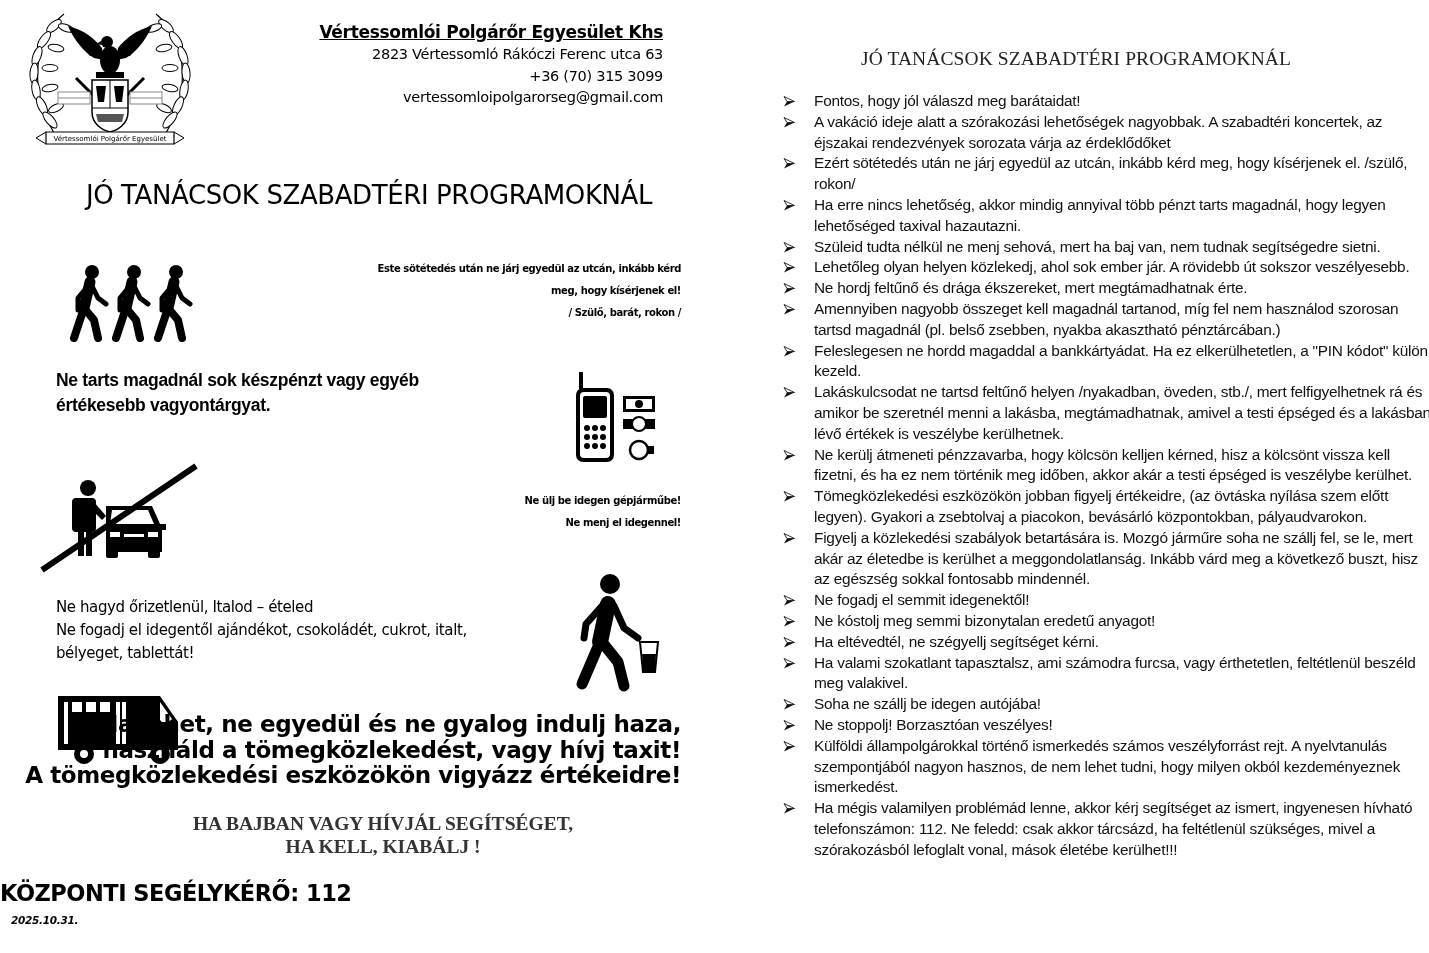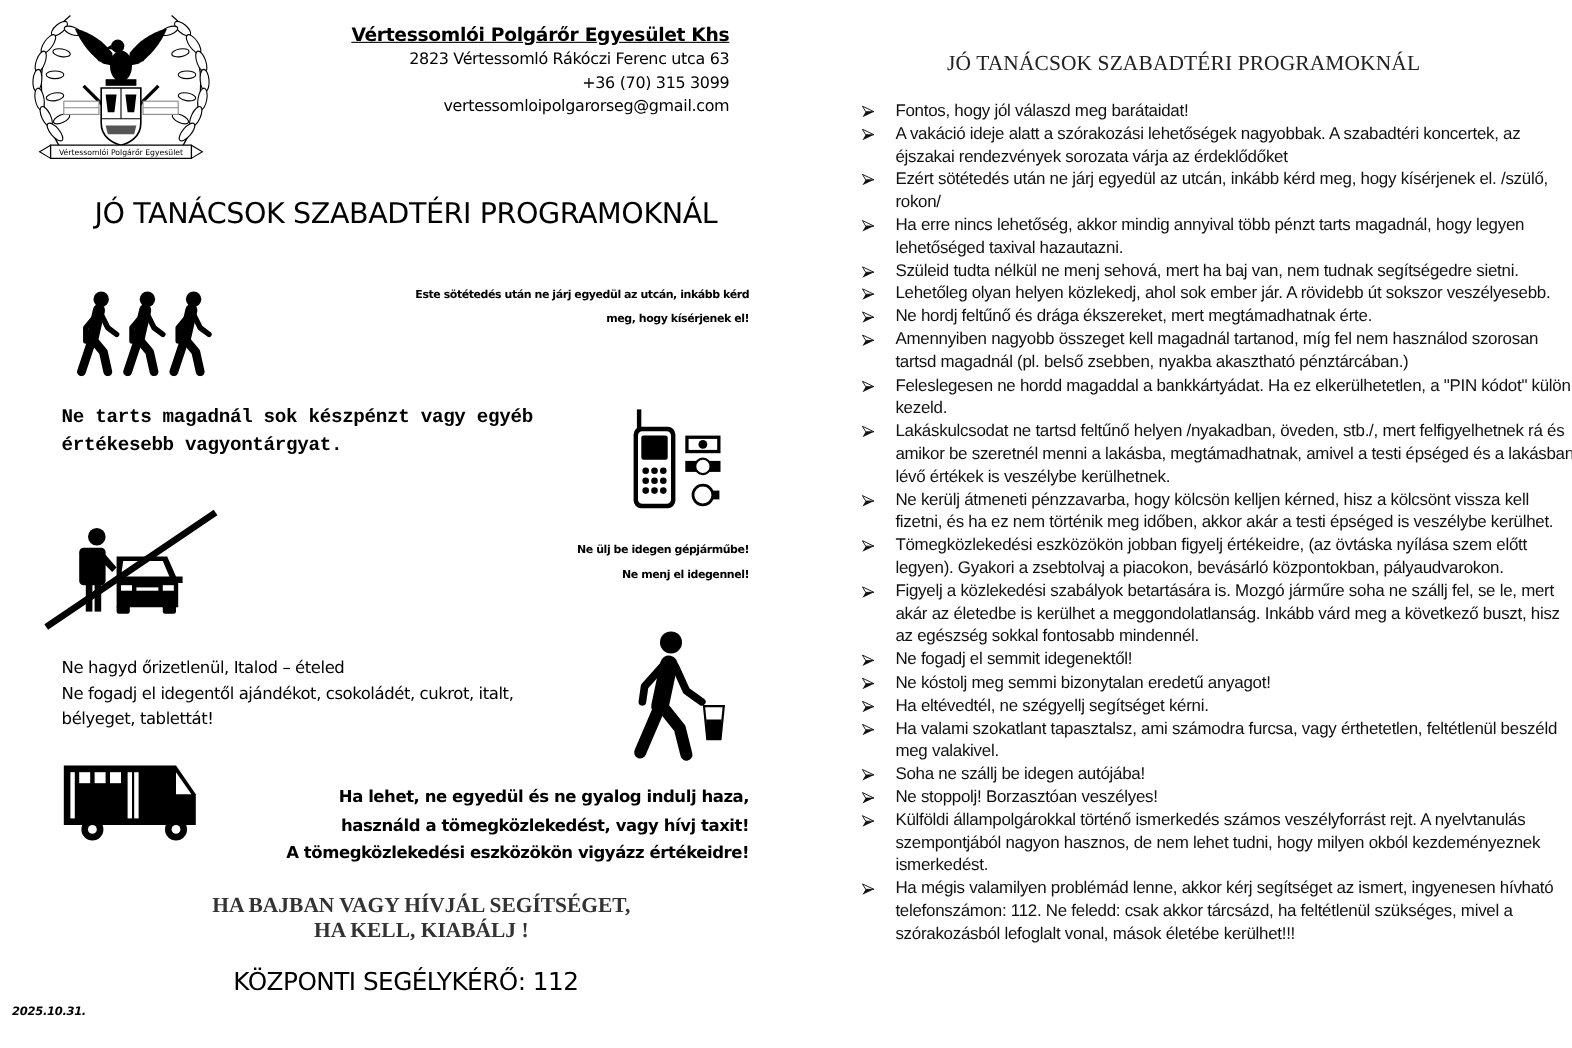--- a/index.html
+++ b/index.html
@@ -20,30 +20,30 @@
 
     .icon { position: absolute; }
     .ico-walkers { left: 66px; top: 264px; width: 134px; height: 78px; }
     .ico-valuables { left: 573px; top: 372px; width: 90px; height: 92px; }
     .ico-nocar { left: 36px; top: 462px; width: 166px; height: 112px; }
     .ico-walkdrink { left: 572px; top: 572px; width: 90px; height: 122px; }
     .ico-bus { left: 56px; top: 694px; width: 124px; height: 72px; }
 
     .tip { position: absolute; font-family: "DejaVu Sans", sans-serif; font-weight: bold; font-size: 10px; line-height: 22px; letter-spacing: -0.4px; }
     .tip-1 { right: 19px; top: 258px; text-align: right; }
-    .tip-2 { left: 56px; top: 368px; font-family: Liberation Mono, monospace; font-size: 17.5px; line-height: 25px; letter-spacing: -0.3px; }
+    .tip-2 { left: 56px; top: 368px; font-family: Liberation Sans, sans-serif; font-size: 17.5px; line-height: 25px; letter-spacing: -0.3px; }
     .tip-3 { right: 19px; top: 490px; text-align: right; }
     .tip-4 { left: 56px; top: 596px; font-size: 15px; line-height: 23px; }
-    .tip-5 { right: 19px; top: 712px; text-align: right; font-size: 15px; line-height: 25.5px; }
+    .tip-5 { right: 19px; top: 712px; text-align: right; font-size: 23px; line-height: 25.5px; }
 
     .shout { position: absolute; left: 0; width: 738px; top: 812px; text-align: center;
       font-family: "Liberation Serif", serif; font-weight: bold; font-size: 19.5px; line-height: 23px; color: #333333; padding-left: 28px; }
 
-    .emergency { position: absolute; left: 0; width: 738px; top: 880px; text-align: center;
-      font-family: "DejaVu Sans", sans-serif; font-weight: normal; font-size: 22.5px; letter-spacing: -0.5px; }
+    .emergency { position: absolute; left: 0; width: 738px; top: 880px; 
+      font-family: "DejaVu Sans", sans-serif; font-weight: bold; font-size: 22.5px; letter-spacing: -0.5px; }
 
     .date { position: absolute; left: 11px; top: 914px; font-family: "DejaVu Sans", sans-serif; font-size: 10.5px; font-weight: bold; letter-spacing: -0.3px; font-style: italic; }
 
     
     .right { position: absolute; left: 760px; top: 0; width: 669px; height: 953px; }
     .right-title { position: absolute; left: 0; width: 632px; top: 48px; text-align: center;
       font-family: "Liberation Serif", serif; font-size: 19.5px; color: #222; letter-spacing: 0.1px; }
     .bullets { position: absolute; left: 23px; top: 91px; width: 650px; list-style: none; }
     .bullets li { position: relative; padding-left: 31px; font-family: "Liberation Sans", sans-serif;
       font-size: 15.4px; line-height: 20.8px; color: #111; letter-spacing: -0.25px; }
@@ -148,20 +148,21 @@
         </g>
         <use href="#walker" x="42"></use>
         <use href="#walker" x="84"></use>
       </g>
     </svg>
   </div>
 
   <div class="tip tip-1">
     <div>Este sötétedés után ne járj egyedül az utcán, inkább kérd</div>
     <div>meg, hogy kísérjenek el!</div>
+    <div>/ Szülő, barát, rokon /</div>
   </div>
 
   <div class="tip tip-2">
     <div>Ne tarts magadnál sok készpénzt vagy egyéb</div>
     <div>értékesebb vagyontárgyat.</div>
   </div>
 
   <div class="icon ico-valuables">
     <svg width="90" height="92" viewBox="0 0 90 92">
 

